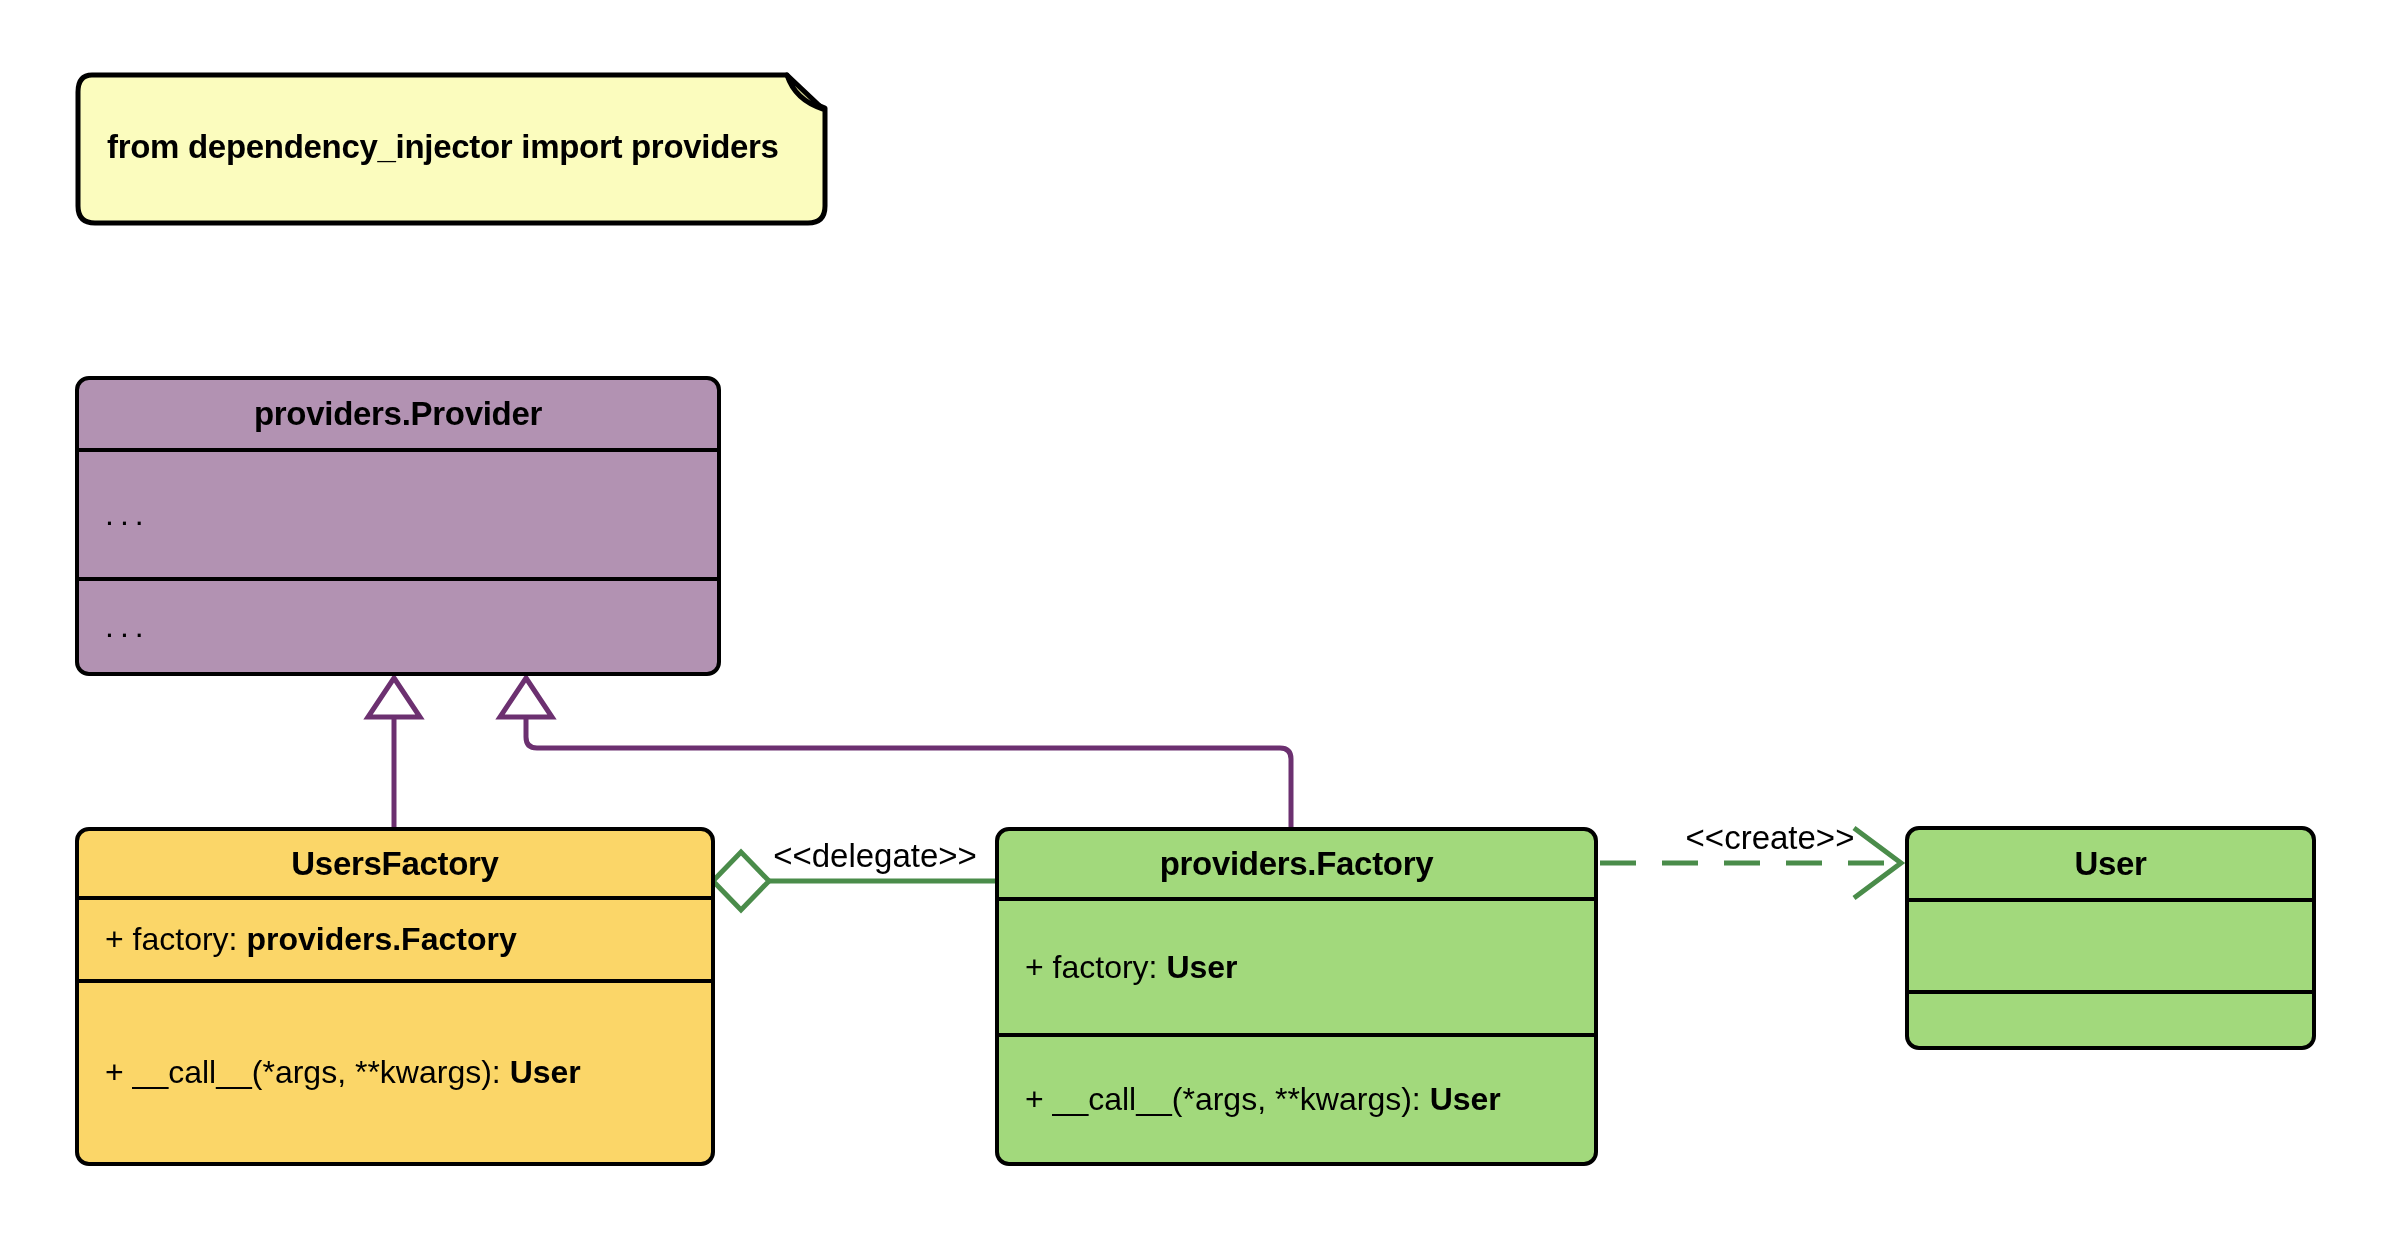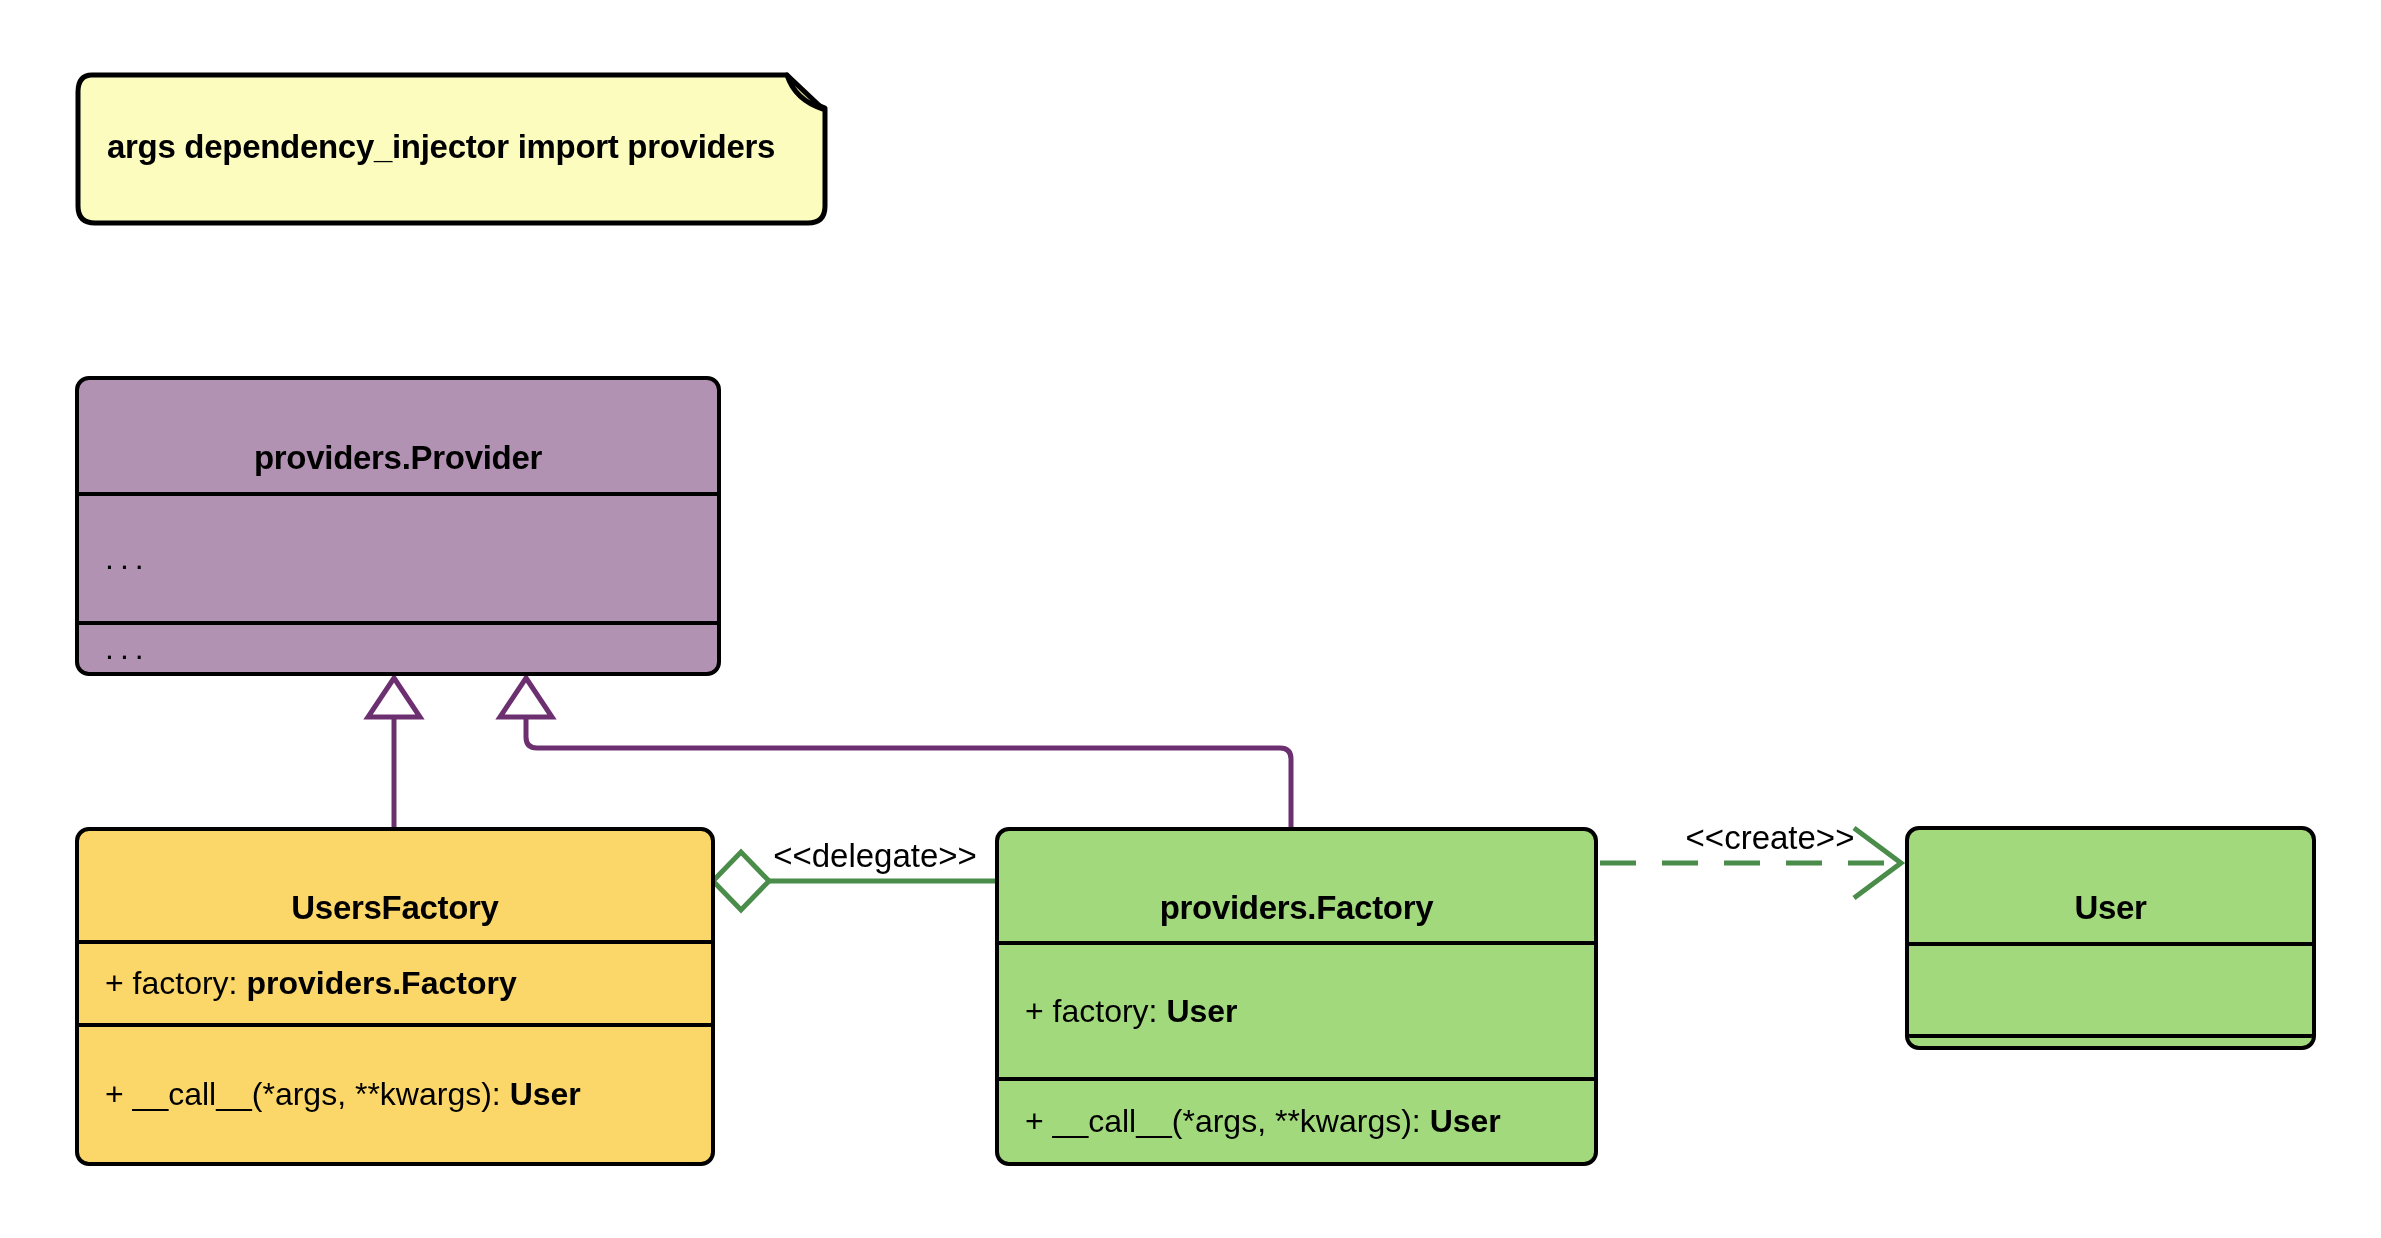--- a/index.html
+++ b/index.html
@@ -18,21 +18,21 @@
   .uml-class{
     position:absolute;border:4px solid #000;border-radius:14px;box-sizing:border-box;
     display:flex;flex-direction:column;overflow:hidden;
   }
   .fill-provider{background:#B292B2;}
   .fill-gold{background:#FBD668;}
   .fill-green{background:#A2D97C;}
   .compartment{box-sizing:border-box;flex:0 0 auto;}
   .compartment.c-title{
     display:flex;align-items:center;justify-content:center;
-    font-weight:bold;font-size:33px;border-bottom:4px solid #000;letter-spacing:-0.3px;margin-top:44px;
+    font-weight:bold;font-size:33px;border-bottom:4px solid #000;letter-spacing:-0.3px;
   }
   .compartment.c-body{
     display:flex;align-items:center;padding-left:26px;
     font-size:32px;border-bottom:4px solid #000;white-space:nowrap;
   }
   .compartment.c-last{border-bottom:none;flex:1 1 auto;}
   .member b{font-weight:bold;}
   .ellipsis{letter-spacing:6px;}
   
   .rel-label{
@@ -45,21 +45,21 @@
 </head>
 <body>
 
 <div class="canvas">
 
   <div class="note">
     <svg width="753" height="154" viewBox="0 0 753 154">
       <path d="M17 3 H712 Q723 26 750 36 V134 Q750 151 733 151 H20 Q3 151 3 134 V20 Q3 3 17 3 Z" fill="#FBFCBE" stroke="#000" stroke-width="5" stroke-linejoin="round"></path>
       <path d="M712 3 L748 37 Q720 28 712 3 Z" fill="#C9C98C" stroke="#000" stroke-width="5" stroke-linejoin="round"></path>
     </svg>
-    <div class="note-text">args dependency_injector import providers</div>
+    <div class="note-text">from dependency_injector import providers</div>
   </div>
 
   <svg class="connectors" width="2381" height="1238" viewBox="0 0 2381 1238">
 
     <path d="M394 719 V827" fill="none" stroke="#6C3070" stroke-width="5"></path>
     <polygon points="394,678 420,717 368,717" fill="#FFFFFF" stroke="#6C3070" stroke-width="5" stroke-linejoin="miter"></polygon>
 
     <path d="M526 719 V737 Q526 748 537 748 H1280 Q1291 748 1291 759 V827" fill="none" stroke="#6C3070" stroke-width="5"></path>
     <polygon points="526,678 552,717 500,717" fill="#FFFFFF" stroke="#6C3070" stroke-width="5" stroke-linejoin="miter"></polygon>
 

